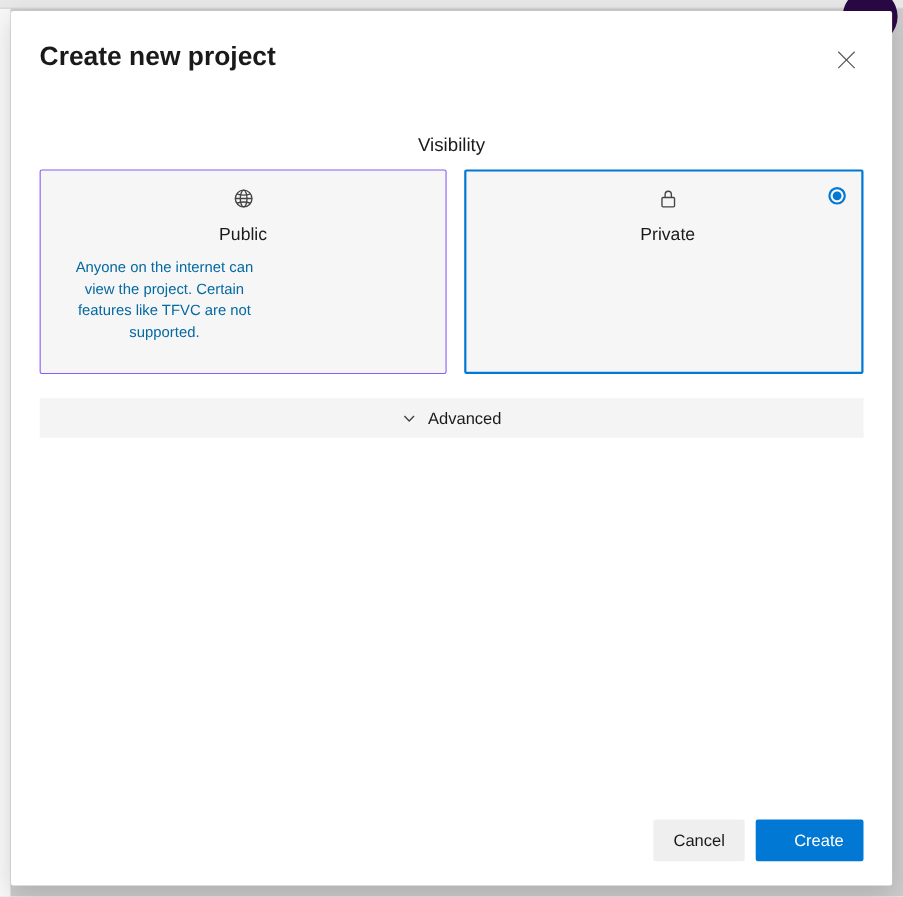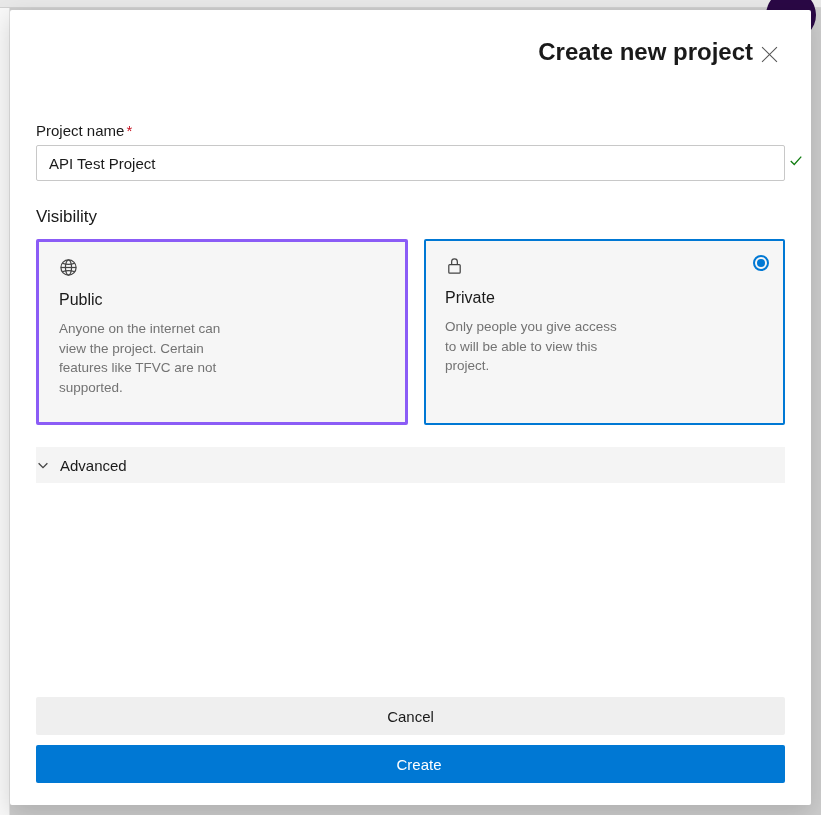--- a/index.html
+++ b/index.html
@@ -50,21 +50,21 @@
       bottom: 10px;
       background: #ffffff;
       border-radius: 2px;
       box-shadow: 0 8px 24px rgba(0,0,0,0.15);
       padding: 28px 26px 22px 26px;
       display: flex;
       flex-direction: column;
     }
     .modal-header {
       display: flex;
-      justify-content: flex-end;
+      justify-content: space-between;
       align-items: flex-start;
       margin-bottom: 52px;
     }
     .modal-title {
       font-size: 24px;
       font-weight: 600;
       color: #1a1a1a;
     }
     .close-btn {
       width: 32px;
@@ -130,34 +130,35 @@
       border: 1px solid #c8c8c8;
       border-radius: 2px;
       padding: 8px 12px;
       font-size: 15px;
       font-family: inherit;
       resize: none;
       outline: none;
     }
     .visibility-section {
       margin-bottom: 22px;
+      text-align: center;
     }
     .visibility-title {
       font-size: 17px;
       color: #1a1a1a;
       margin-bottom: 12px;
     }
     .visibility-options {
       display: flex;
       gap: 16px;
     }
     .visibility-card {
       flex: 1;
       background: #f6f6f6;
-      border: 3px solid #8b5cf6;
+      border: 1px solid #8b5cf6;
       border-radius: 2px;
       padding: 16px 20px 18px 20px;
       cursor: pointer;
       position: relative;
       min-height: 186px;
     }
     .visibility-card.selected {
       border: 2px solid #0078d4;
       padding: 15px 12px 17px 19px;
     }
@@ -169,21 +170,21 @@
       width: 19px;
       height: 19px;
     }
     .card-title {
       font-size: 16px;
       color: #1a1a1a;
       margin-bottom: 10px;
     }
     .card-desc {
       font-size: 13.5px;
-      color: #737373;
+      color: #0369a1;
       line-height: 1.45;
       max-width: 185px;
     }
     .radio-indicator {
       position: absolute;
       top: 14px;
       right: 14px;
       width: 16px;
       height: 16px;
       border: 2px solid #0078d4;
@@ -199,40 +200,39 @@
       background: #0078d4;
       border-radius: 50%;
     }
     .advanced-toggle {
       width: 100%;
       height: 36px;
       background: #f4f4f4;
       border: none;
       display: flex;
       align-items: center;
-      justify-content: flex-start;
+      justify-content: center;
       gap: 10px;
       cursor: pointer;
       font-size: 15px;
       color: #1a1a1a;
       font-family: inherit;
     }
     .advanced-toggle svg {
       width: 14px;
       height: 14px;
       stroke: #444;
       stroke-width: 1.5;
       fill: none;
     }
     .modal-footer {
       margin-top: auto;
       display: flex;
       justify-content: flex-end;
       gap: 10px;
-      flex-direction: column;
     }
     .btn {
       height: 38px;
       padding: 0 18px;
       border: none;
       border-radius: 2px;
       font-size: 15px;
       font-family: inherit;
       cursor: pointer;
     }
@@ -257,33 +257,20 @@
   <div class="modal-header">
     <h1 class="modal-title">Create new project</h1>
     <button class="close-btn">
       <svg viewBox="0 0 16 16">
         <line x1="1" y1="1" x2="15" y2="15"></line>
         <line x1="15" y1="1" x2="1" y2="15"></line>
       </svg>
     </button>
   </div>
 
-  <div class="field-group">
-    <label class="field-label">
-      <span>Project name</span><span class="required-mark">*</span>
-    </label>
-    <div class="input-row">
-      <input type="text" class="text-input" value="API Test Project" style="">
-      <span class="validation-check">
-        <svg viewBox="0 0 16 16">
-            <polyline points="2,8 6,12 14,3"></polyline>
-          </svg>
-      </span>
-    </div>
-  </div>
 
 
   <div class="visibility-section">
     <div class="visibility-title">Visibility</div>
     <div class="visibility-options">
 
       <div class="visibility-card">
         <div class="card-icon">
           <svg viewBox="0 0 20 20" fill="none" stroke="#444" stroke-width="1.3">
             <circle cx="10" cy="10" r="8"></circle>
@@ -299,21 +286,20 @@
 
       <div class="visibility-card selected">
         <span class="radio-indicator"></span>
         <div class="card-icon">
           <svg viewBox="0 0 20 20" fill="none" stroke="#444" stroke-width="1.3">
             <rect x="4" y="9" width="12" height="9" rx="1"></rect>
             <path d="M7 9 V6 a3 3 0 0 1 6 0 V9"></path>
           </svg>
         </div>
         <div class="card-title">Private</div>
-        <div class="card-desc">Only people you give access to will be able to view this project.</div>
       </div>
 
     </div>
   </div>
 
   <button class="advanced-toggle">
     <svg viewBox="0 0 16 16">
         <polyline points="3,6 8,11 13,6"></polyline>
       </svg>
     <span>Advanced</span>

